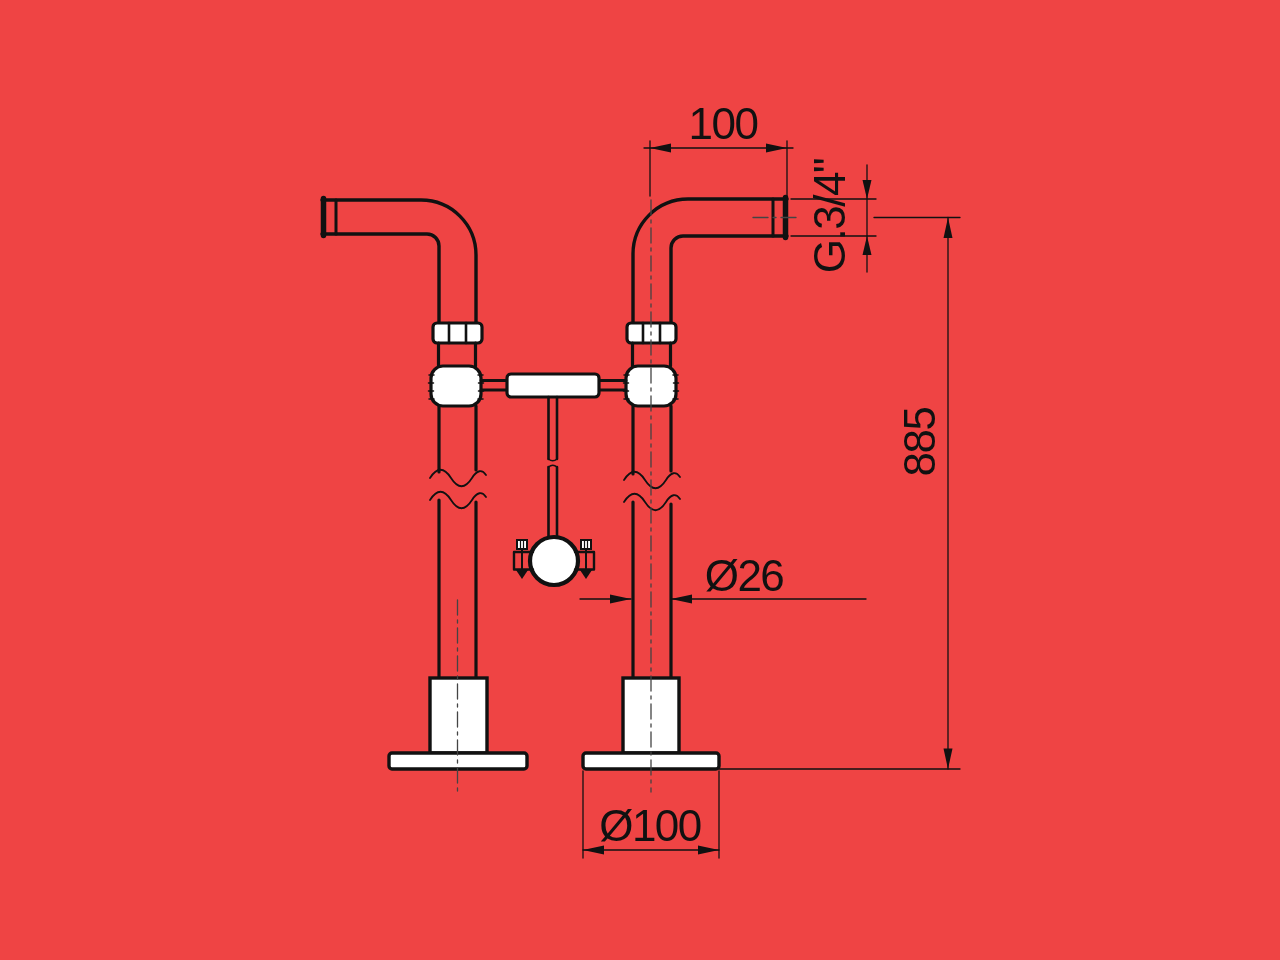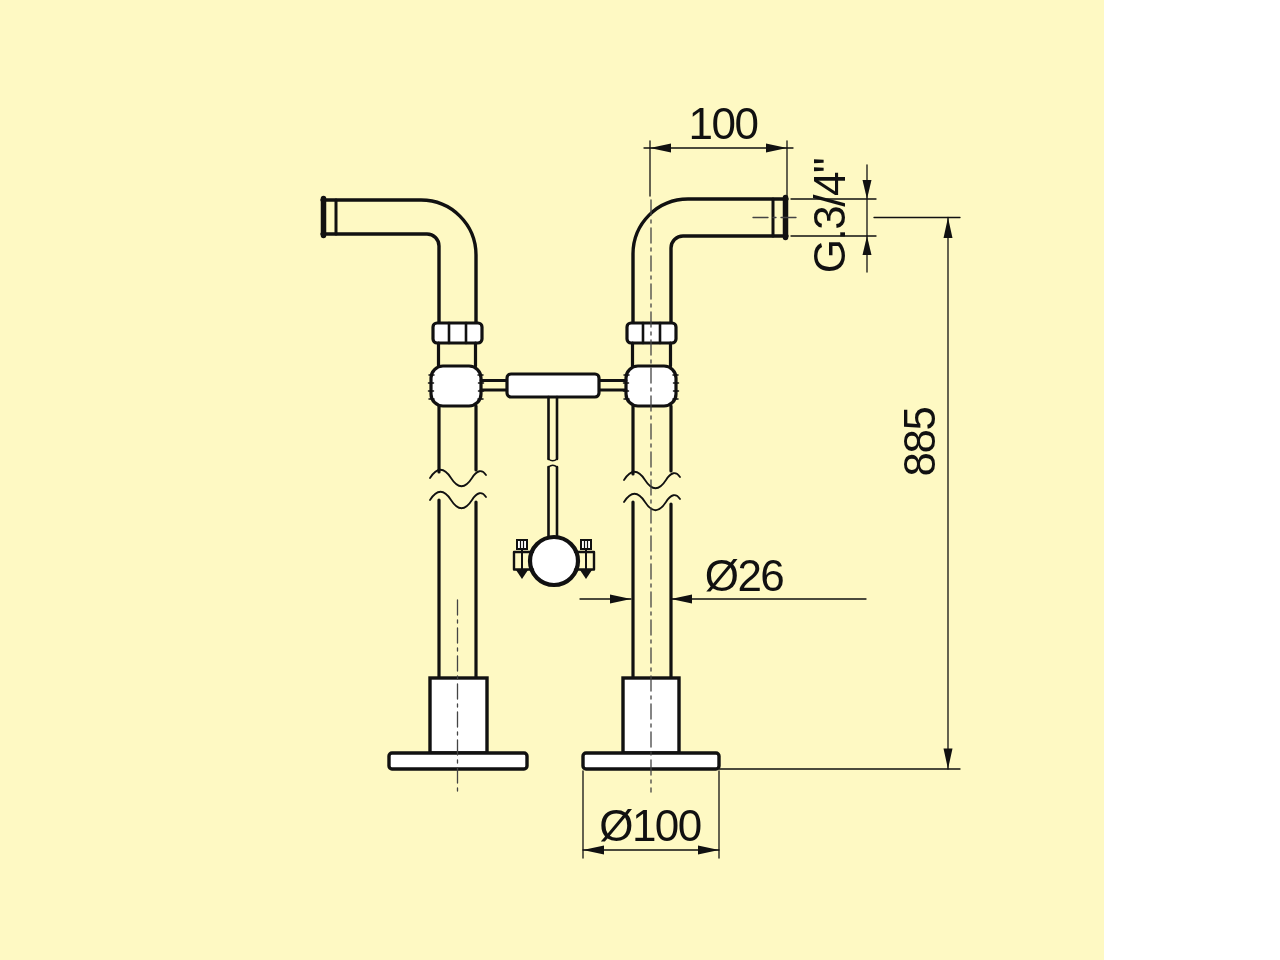--- a/index.html
+++ b/index.html
@@ -2,23 +2,23 @@
 <html><head>
 <meta charset="utf-8">
 <style>
   html, body {
     margin: 0;
     padding: 0;
     background: #ffffff;
   }
   .page {
     position: relative;
-    width: 1104px;
+    width: 1280px;
     height: 960px;
-    background: #fef9c3;
+    background: #ef4444;
     overflow: hidden;
     font-family: "Liberation Sans", sans-serif;
   }
   svg text {
     font-family: "Liberation Sans", sans-serif;
     font-weight: 500;
     fill: #111111;
     letter-spacing: -1.5px;
   }
   .dim-text   { font-size: 44px; }

